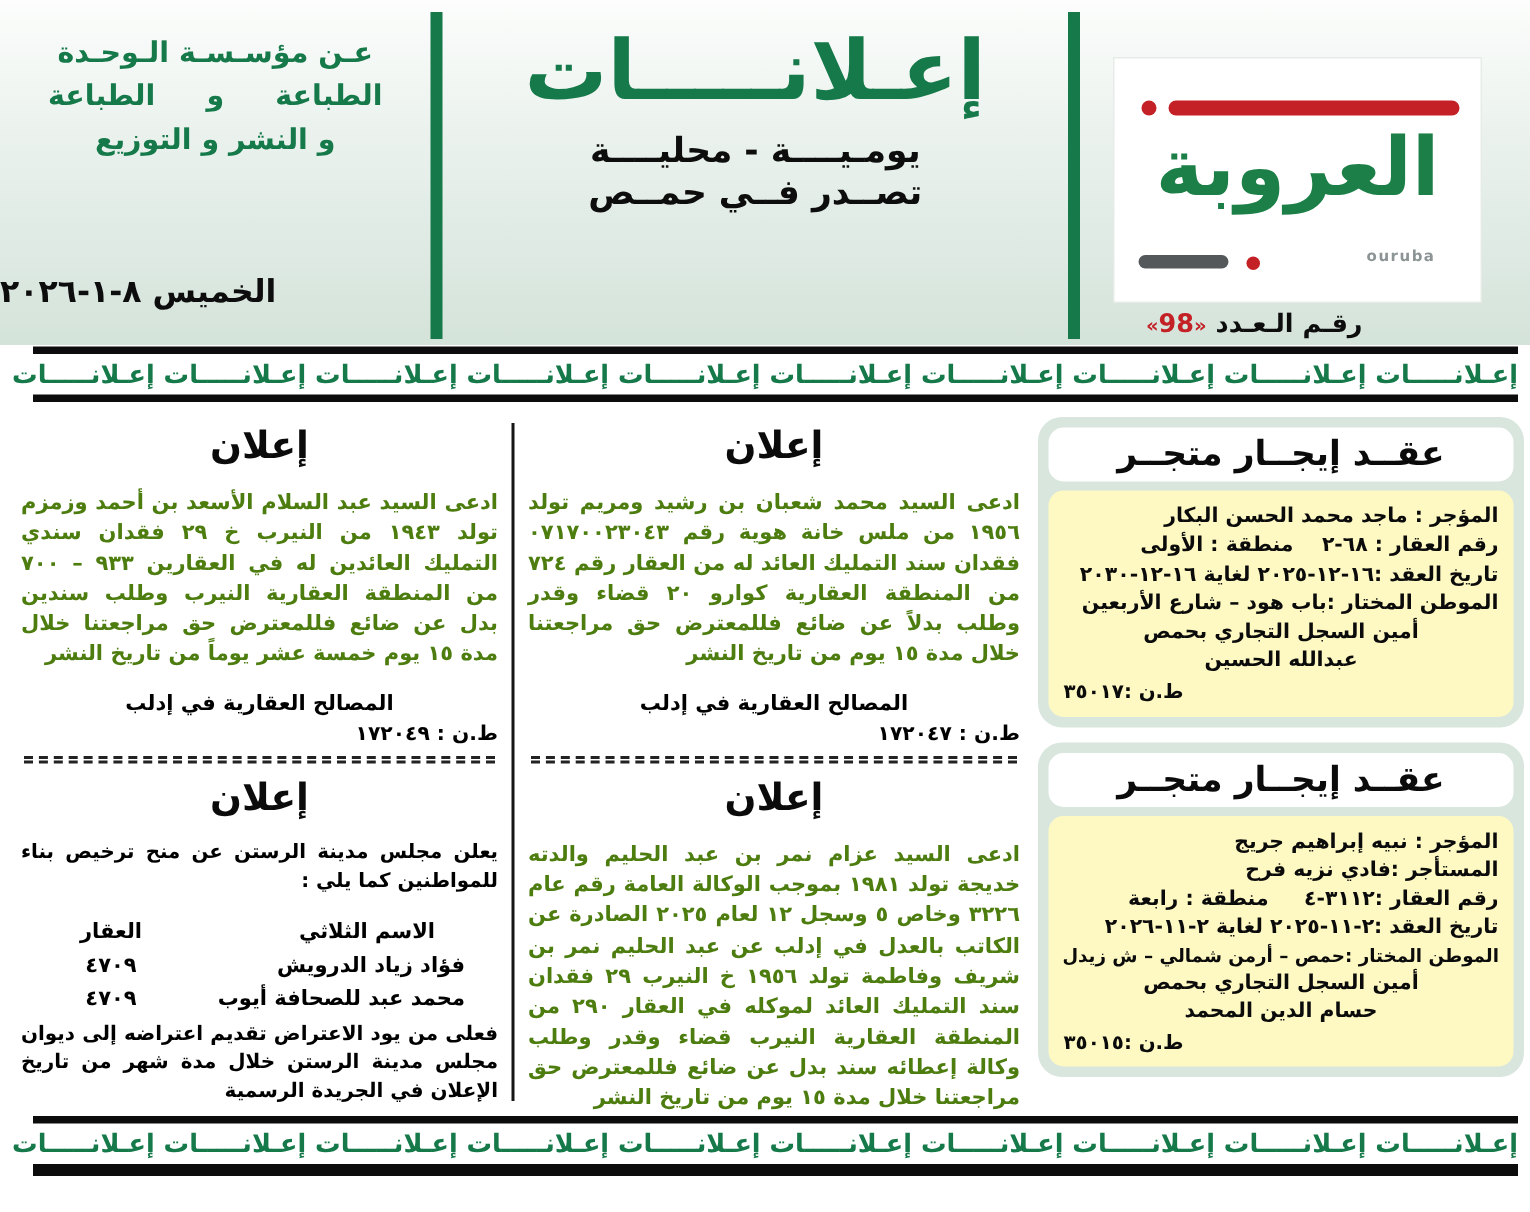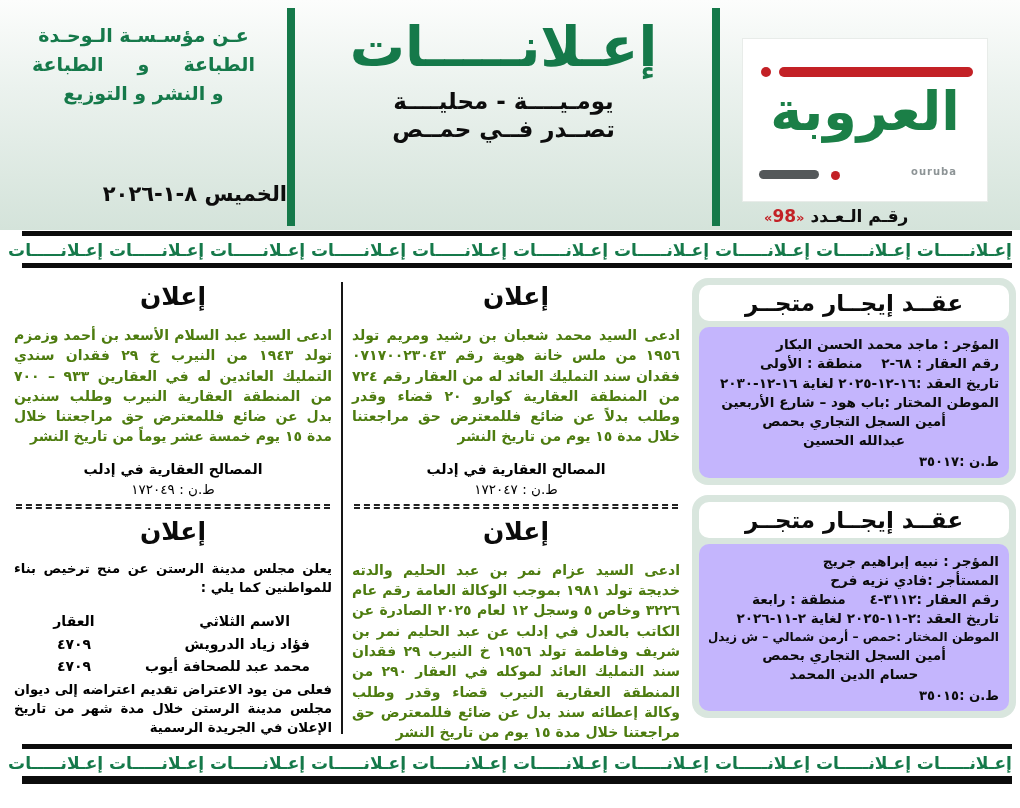--- a/index.html
+++ b/index.html
@@ -17,21 +17,21 @@
   }
   .vbar { position:absolute; top:8px; height:218px; width:8px; background:#15794a; }
   .vbar-a { left:287px; }
   .vbar-b { left:712px; }
 
   .mast-left { position:absolute; left:0; top:0; width:287px; height:230px;
     color:#15794a; font-weight:bold; text-align:center; }
   .pub1 { margin-top:24px; font-size:19px; }
   .pub2 { display:flex; justify-content:space-between; padding:0 32px; font-size:19px; margin-top:7px; }
   .pub3 { font-size:19px; margin-top:7px; }
-  .mast-date { position:absolute; bottom:24px; left:0; right:0; text-align:right;
+  .mast-date { position:absolute; bottom:24px; left:0; right:0; text-align:left;
     color:#0d0d0d; font-size:21px; font-weight:bold; }
 
   .mast-center { position:absolute; left:295px; top:0; width:417px; height:230px; text-align:center; }
   .mast-title { margin-top:14px; font-size:55px; font-weight:bold; color:#15794a; line-height:1.2; }
   .mast-sub { font-size:23px; font-weight:bold; color:#0d0d0d; margin-top:8px; }
   .mast-sub + .mast-sub { margin-top:2px; }
 
   .mast-right { position:absolute; left:720px; top:0; width:300px; height:230px; }
   .logo-card { position:absolute; left:22px; top:38px; width:246px; height:164px;
     background:#fff; border:1px solid #e8ece9; }
@@ -66,40 +66,40 @@
   .col { position:absolute; top:0; }
   .col-left { left:14px; width:318px; }
   .col-div { position:absolute; left:341px; top:4px; height:452px; width:2px; background:#161616; }
   .col-mid { left:352px; width:328px; }
   .col-right { left:692px; width:324px; }
 
   .ad-title { text-align:center; font-size:25px; font-weight:bold; color:#0b0b0b; margin:4px 0 5px; }
   .ad-body { font-size:14px; font-weight:bold; color:#4d7c0f;
     text-align:justify; line-height:1.45; }
   .ad-signer { text-align:center; font-size:14px; font-weight:bold; margin-top:3px; }
-  .ad-ref { text-align:center; font-size:13.5px; font-weight:normal; margin-top:4px; }
+  .ad-ref { text-align:right; font-size:13.5px; font-weight:bold; margin-top:4px; }
   .sep { height:5px; border-top:2px dashed #222; border-bottom:2px dashed #222; margin:7px 2px 8px; }
 
   .lic-intro { font-size:13.2px; font-weight:bold; text-align:justify; line-height:1.45; }
   .lic-row { display:flex; font-weight:bold; font-size:14px; line-height:1.6; }
   .lic-name { flex:1; text-align:right; padding-right:22px; }
   .lic-head .lic-name { padding-right:42px; }
   .lic-val { width:120px; text-align:center; }
   .lic-outro { font-size:13.3px; font-weight:bold; text-align:justify; line-height:1.45; margin-top:2px; }
 
   .contract { background:#d9e6de; border-radius:16px; padding:7px; }
   .contract + .contract { margin-top:10px; }
   .c-head { background:#fff; border-radius:10px; text-align:center;
     font-size:23px; font-weight:bold; color:#0b0b0b; padding:5px 4px; }
-  .c-body { background:#c4b5fd; border-radius:10px; margin-top:6px; padding:8px 10px 6px;
+  .c-body { background:#fef9c3; border-radius:10px; margin-top:6px; padding:8px 10px 6px;
     font-size:13.6px; font-weight:bold; color:#0b0b0b; line-height:1.42; }
   .c-line { text-align:right; }
   .c-line.center { text-align:center; }
   .c-line.shrink { font-size:12.2px; white-space:nowrap; overflow:hidden; }
-  .c-ref { text-align:right; font-size:13.2px; font-weight:bold; margin-top:2px; }
+  .c-ref { text-align:left; font-size:13.2px; font-weight:bold; margin-top:2px; }
 </style>
 </head>
 <body>
 
 <div class="page">
 
   <header class="masthead">
     <div class="mast-left" dir="rtl">
       <div class="pub1">عـن مؤسـسـة الـوحـدة</div>
       <div class="pub2">

